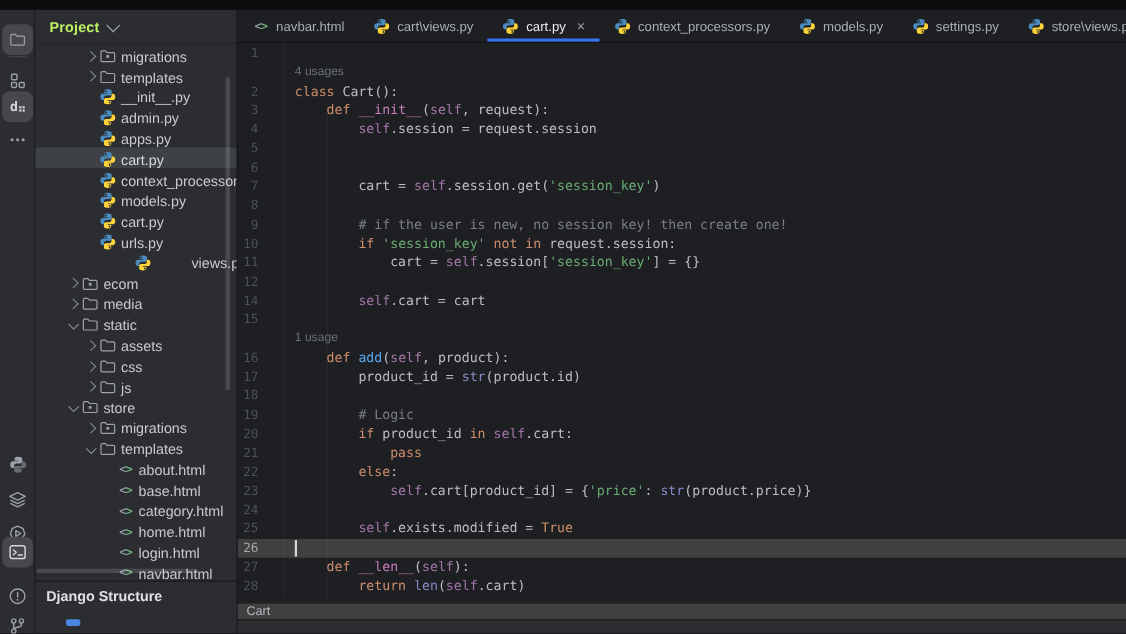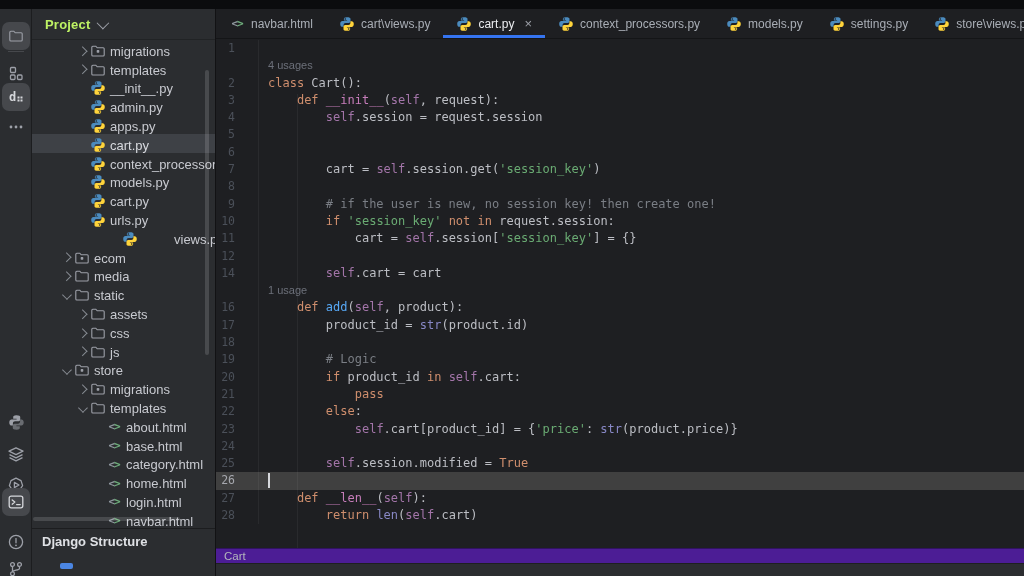--- a/index.html
+++ b/index.html
@@ -78,21 +78,21 @@
   .tok-s{color:#6AAB73;}
   .tok-c{color:#7A7E85;}
   .tok-slf{color:#A375A9;}
   .tok-fn{color:#57A8F5;}
   .tok-dd{color:#C77DBB;}
   .tok-bi{color:#8888C6;}
   .caret{position:absolute;left:9px;top:1px;width:1.5px;height:15px;background:#D6D8DC;}
   .indent-guide{position:absolute;left:81px;top:56px;width:1px;height:465px;background:rgba(255,255,255,.05);}
 
   
-  .breadcrumbs{position:absolute;left:0;right:0;bottom:13px;height:15px;background:#4c1d95;
+  .breadcrumbs{position:absolute;left:0;right:0;bottom:13px;height:15px;background:#404040;
                border-top:1px solid rgba(0,0,0,.35);display:flex;align-items:center;padding-left:8px;
                font-size:11.5px;color:#B4B7BD;z-index:3;box-sizing:border-box;}
   .status-strip{position:absolute;left:0;right:0;bottom:0;height:13px;background:#2B2D30;
                 border-top:1px solid rgba(0,0,0,.3);box-sizing:border-box;z-index:3;}
 </style>
 </head>
 <body>
 
 <div id="app">
   <div class="titlebar"></div>
@@ -611,20 +611,24 @@
         </div>
         <div class="crow">
           <div class="gut">12</div>
           <div class="ctext"></div>
         </div>
         <div class="crow">
           <div class="gut">14</div>
           <div class="ctext"><span>        </span><span class="tok-slf">self</span><span>.cart = cart</span></div>
         </div>
         <div class="crow">
+          <div class="gut">15</div>
+          <div class="ctext"></div>
+        </div>
+        <div class="crow">
           <div class="gut"></div>
           <div class="ctext inlay">1 usage</div>
         </div>
         <div class="crow">
           <div class="gut">16</div>
           <div class="ctext"><span>    </span><span class="tok-kw">def</span><span> </span><span class="tok-fn">add</span><span>(</span><span class="tok-slf">self</span><span>, product):</span></div>
         </div>
         <div class="crow">
           <div class="gut">17</div>
           <div class="ctext"><span>        product_id = </span><span class="tok-bi">str</span><span>(product.id)</span></div>
@@ -652,21 +656,21 @@
         <div class="crow">
           <div class="gut">23</div>
           <div class="ctext"><span>            </span><span class="tok-slf">self</span><span>.cart[product_id] = {</span><span class="tok-s">'price'</span><span>: </span><span class="tok-bi">str</span><span>(product.price)}</span></div>
         </div>
         <div class="crow">
           <div class="gut">24</div>
           <div class="ctext"></div>
         </div>
         <div class="crow">
           <div class="gut">25</div>
-          <div class="ctext"><span>        </span><span class="tok-slf">self</span><span>.session.modified = </span><span class="tok-kw">True</span></div>
+          <div class="ctext"><span>        </span><span class="tok-slf">self</span><span>.exists.modified = </span><span class="tok-kw">True</span></div>
         </div>
         <div class="crow caret-line">
           <div class="gut">26</div>
           <div class="ctext"><span class="caret"></span></div>
         </div>
         <div class="crow">
           <div class="gut">27</div>
           <div class="ctext"><span>    </span><span class="tok-kw">def</span><span> </span><span class="tok-dd">__len__</span><span>(</span><span class="tok-slf">self</span><span>):</span></div>
         </div>
         <div class="crow">

